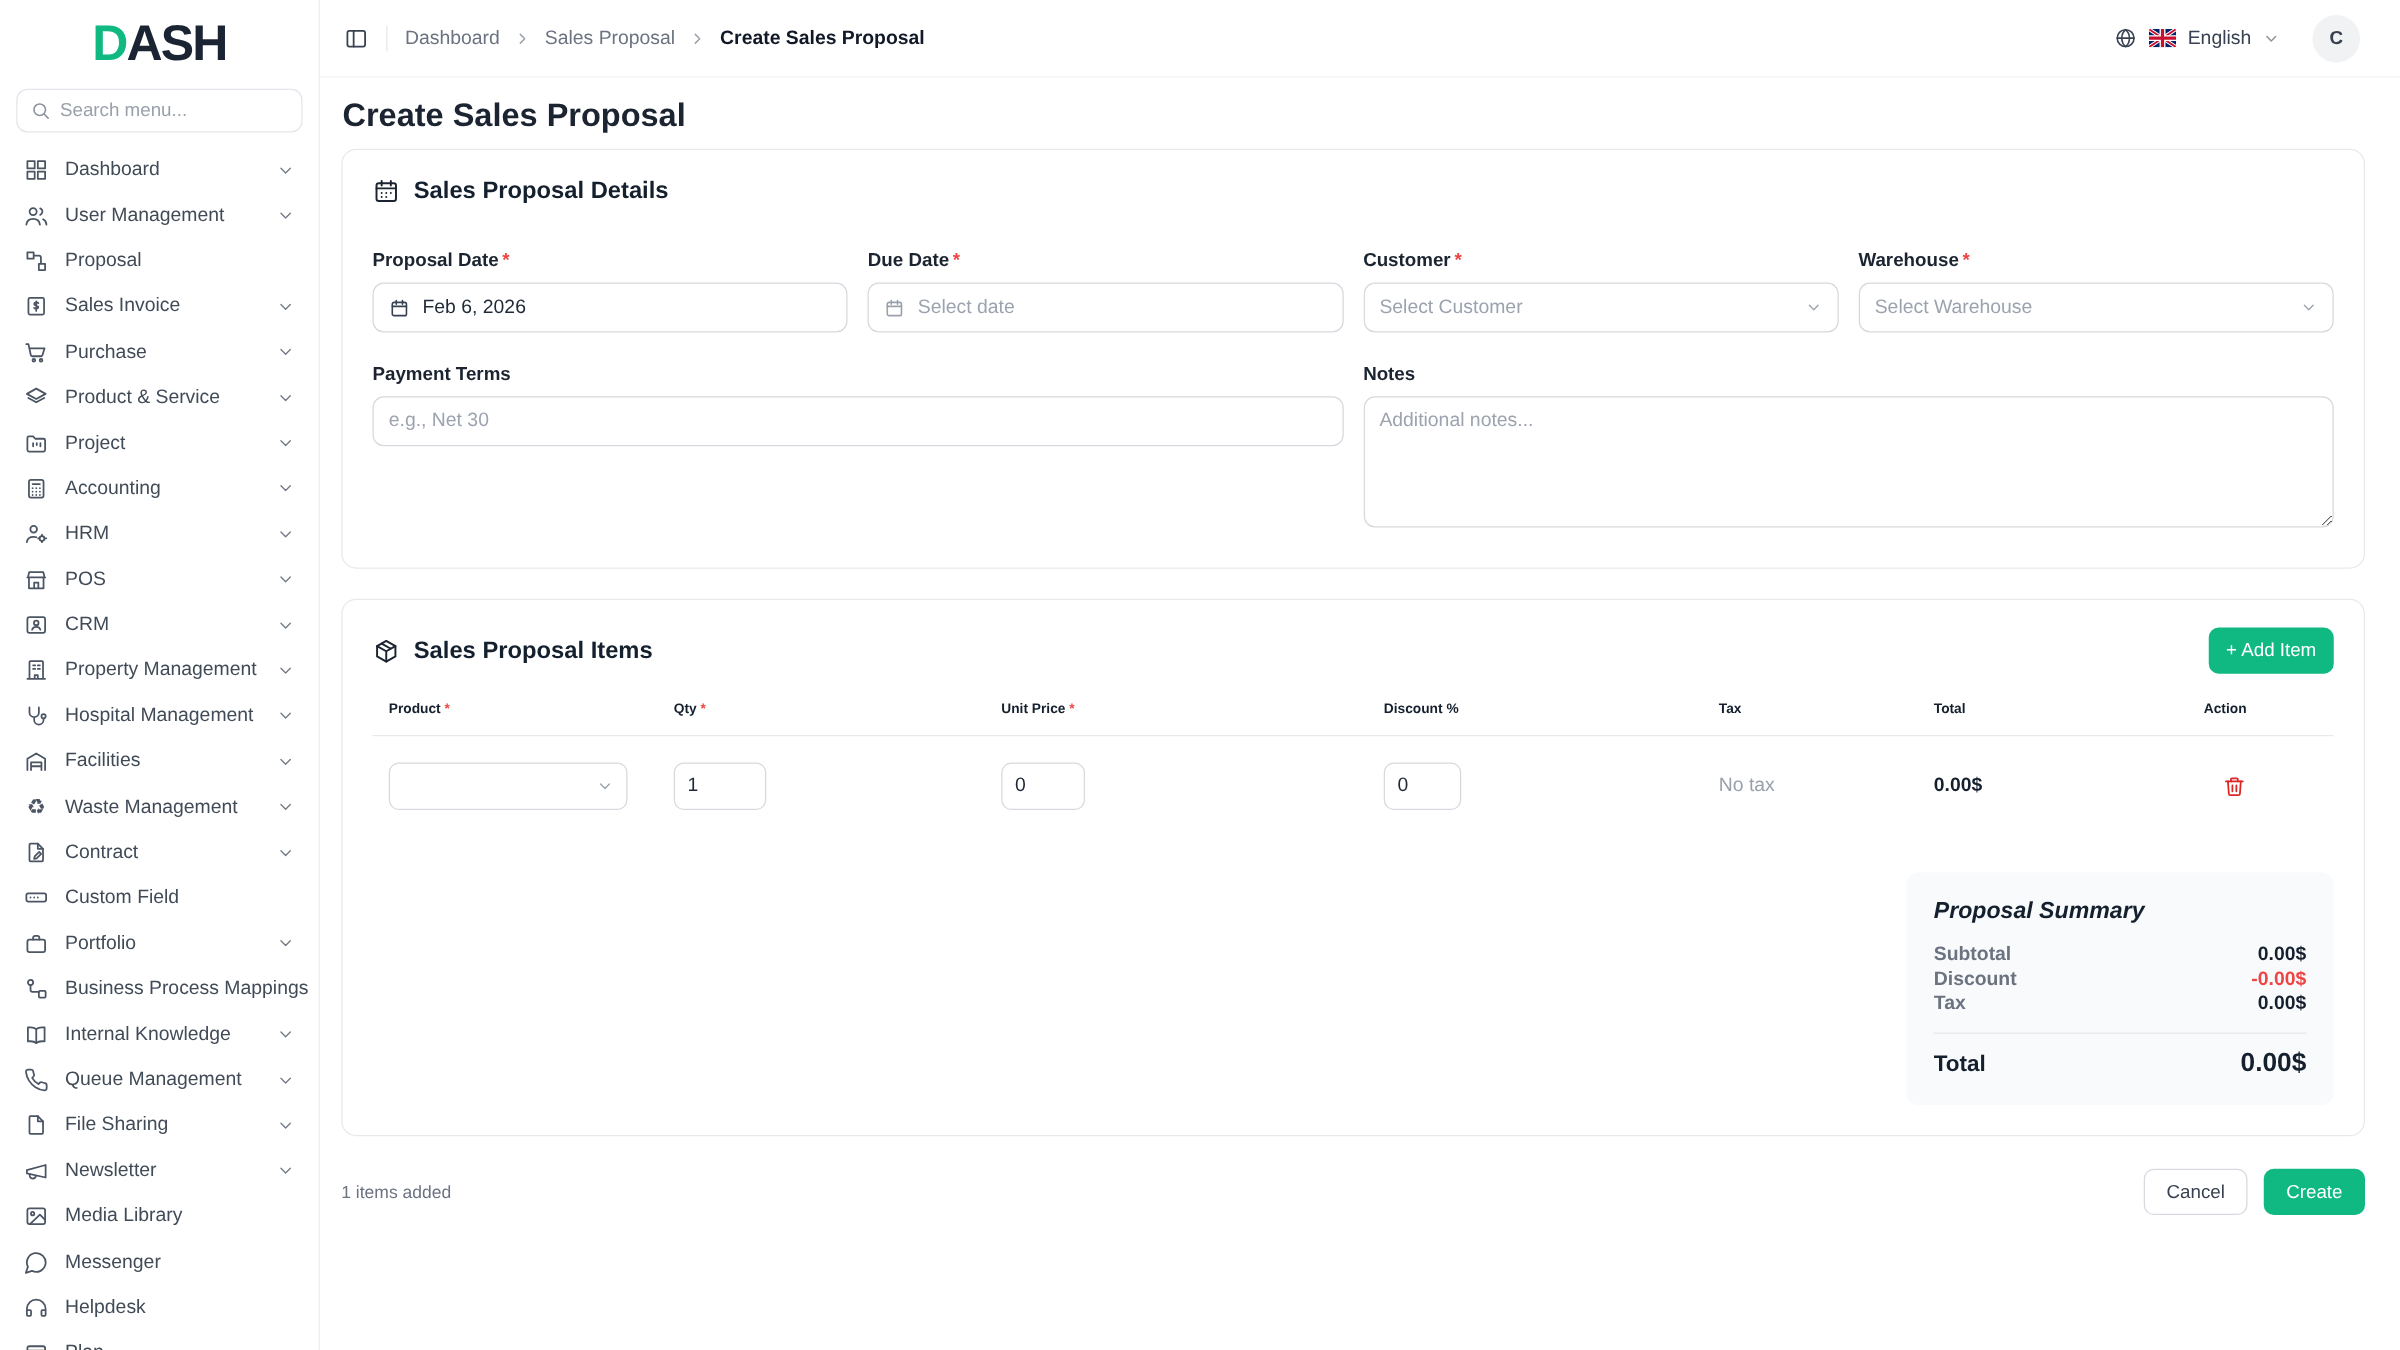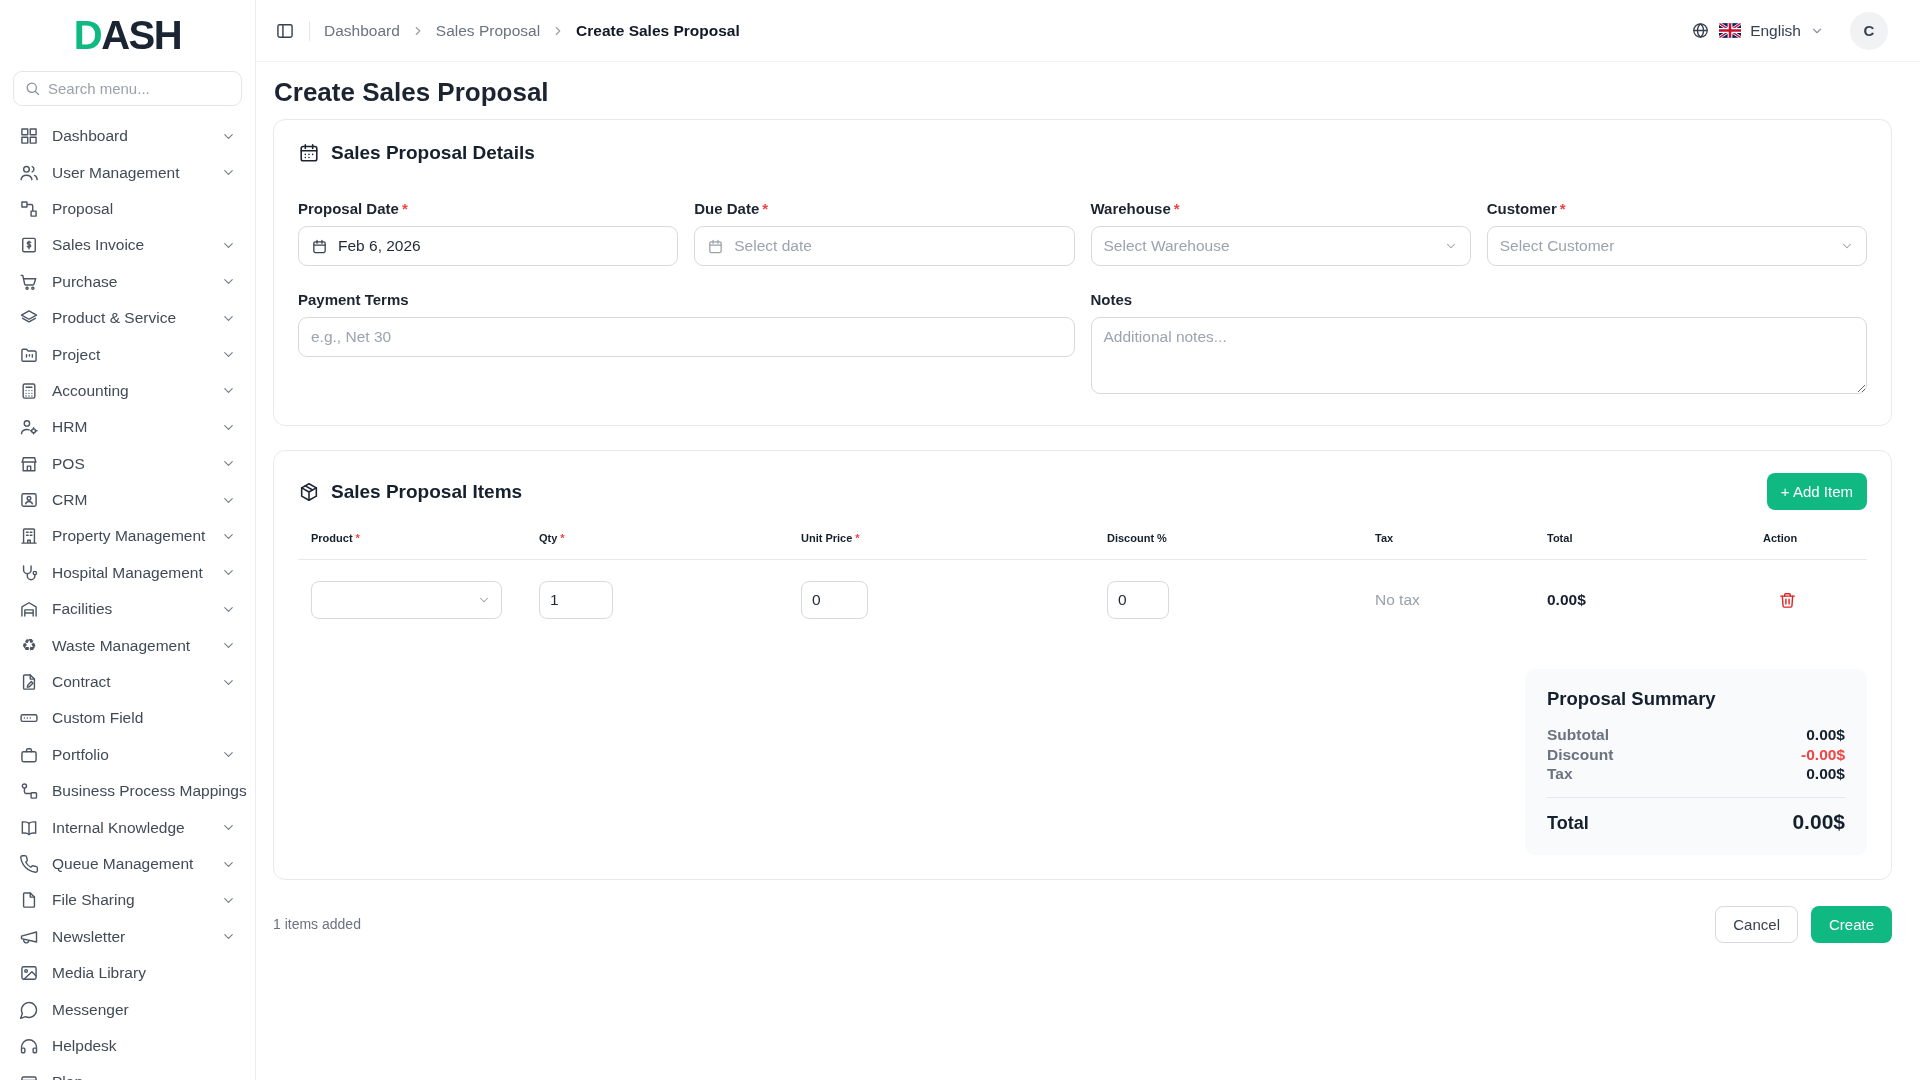--- a/index.html
+++ b/index.html
@@ -62,21 +62,21 @@
   .control{height:40px;border:1px solid var(--input-border);border-radius:9px;display:flex;align-items:center;padding:0 12px;font-size:15.5px;gap:10px;background:#fff;cursor:pointer;}
   .control .cicon{display:flex;color:#374151;}
   .control .cicon.dim{color:#9aa1ab;}
   .control .val{color:#1f2937;}
   .control .ph{color:var(--placeholder);}
   .control .sel-chevron{margin-left:auto;color:#9aa1ab;display:flex;}
   .text-input{width:100%;height:40px;border:1px solid var(--input-border);border-radius:9px;padding:0 12px;font-size:15.5px;color:#1f2937;font-family:inherit;outline:none;}
   .text-input::placeholder{color:var(--placeholder);}
   textarea.area{width:100%;border:1px solid var(--input-border);border-radius:9px;padding:10px 12px;font-size:15.5px;color:#1f2937;font-family:inherit;outline:none;}
   textarea.area::placeholder{color:var(--placeholder);}
-  .notes-area{height:77px;}
+  .notes-area{height:105px;}
   .special-area{height:81px;border:1.6px solid #2bbd98;}
   .half{width:calc(50% - 8px);margin-top:25px;}
   
   .card2{margin-top:24px;padding:22px 24px 24px;}
   .card2-head{display:flex;align-items:center;justify-content:space-between;margin-bottom:22px;}
   .btn-add{background:var(--accent);color:#fff;border:none;border-radius:8px;padding:10px 14px;font-size:15px;font-weight:400;font-family:inherit;cursor:pointer;}
   .thead,.trow{display:grid;grid-template-columns:228px 262px 306px 268px 172px 216px 1fr;align-items:center;}
   .thead{padding-bottom:15px;border-bottom:1px solid var(--border);}
   .thead .th{font-size:11px;font-weight:600;color:#15202e;padding-left:13px;}
   .trow{padding:21px 0 12px;}
@@ -86,21 +86,21 @@
   .cell-input{height:38px;border:1px solid var(--input-border);border-radius:8px;padding:0 10px;font-size:15.5px;color:#1f2937;font-family:inherit;outline:none;}
   .qty-input{width:74px;}
   .price-input{width:67px;}
   .disc-input{width:62px;}
   .no-tax{color:#9aa1ab;font-size:15.5px;}
   .row-total{font-weight:700;font-size:15.5px;color:#15202e;}
   .action-cell{padding-left:28px !important;}
   .trash-btn{background:none;border:none;color:#dc2626;cursor:pointer;display:flex;}
   .summary-wrap{display:flex;justify-content:flex-end;margin-top:38px;}
   .summary{width:342px;background:#f9fafb;border-radius:10px;padding:19px 22px 21px;}
-  .summary-title{font-size:18.5px;font-weight:700;color:#15202e;margin-bottom:15px;}
+  .summary-title{font-size:18.5px;font-weight:700;color:#15202e;margin-bottom:15px;font-style:italic;}
   .sum-row{display:flex;justify-content:space-between;font-size:15.5px;line-height:19.5px;}
   .sum-row .sl{color:var(--muted);font-weight:bold;}
   .sum-row .sv{font-weight:600;color:#15202e;}
   .sum-row .sv.neg{color:var(--danger);}
   .sum-divider{border-top:1px solid #e5e7eb;margin:13px 0 12px;}
   .sum-total{display:flex;justify-content:space-between;align-items:baseline;}
   .sum-total .tl{font-size:18px;font-weight:700;color:#15202e;}
   .sum-total .tv{font-size:21px;font-weight:700;color:#15202e;}
   
   .footer-row{display:flex;align-items:center;margin-top:26px;}
@@ -563,34 +563,34 @@
             <span class="cicon dim">
                 <svg width="17" height="17" viewBox="0 0 24 24" fill="none" stroke="currentColor" stroke-width="1.8" stroke-linecap="round">
                   <rect x="4" y="5.5" width="16" height="15" rx="2"></rect>
                   <path d="M8.5 3.5v4M15.5 3.5v4M4 10h16"></path>
                 </svg>
               </span>
             <span class="ph">Select date</span>
           </div>
         </div>
         <div class="field">
-          <label class="field-label"><span>Warehouse</span><span class="req">*</span></label>
+          <label class="field-label"><span>Customer</span><span class="req">*</span></label>
           <div class="control">
-            <span class="ph">Select Warehouse</span>
+            <span class="ph">Select Customer</span>
             <span class="sel-chevron">
                 <svg width="14" height="14" viewBox="0 0 24 24" fill="none" stroke="currentColor" stroke-width="1.8" stroke-linecap="round" stroke-linejoin="round">
                   <path d="m6 9 6 6 6-6"></path>
                 </svg>
               </span>
           </div>
         </div>
         <div class="field">
-          <label class="field-label"><span>Customer</span><span class="req">*</span></label>
+          <label class="field-label"><span>Warehouse</span><span class="req">*</span></label>
           <div class="control">
-            <span class="ph">Select Customer</span>
+            <span class="ph">Select Warehouse</span>
             <span class="sel-chevron">
                 <svg width="14" height="14" viewBox="0 0 24 24" fill="none" stroke="currentColor" stroke-width="1.8" stroke-linecap="round" stroke-linejoin="round">
                   <path d="m6 9 6 6 6-6"></path>
                 </svg>
               </span>
           </div>
         </div>
       </div>
 
       <div class="form-grid2">

